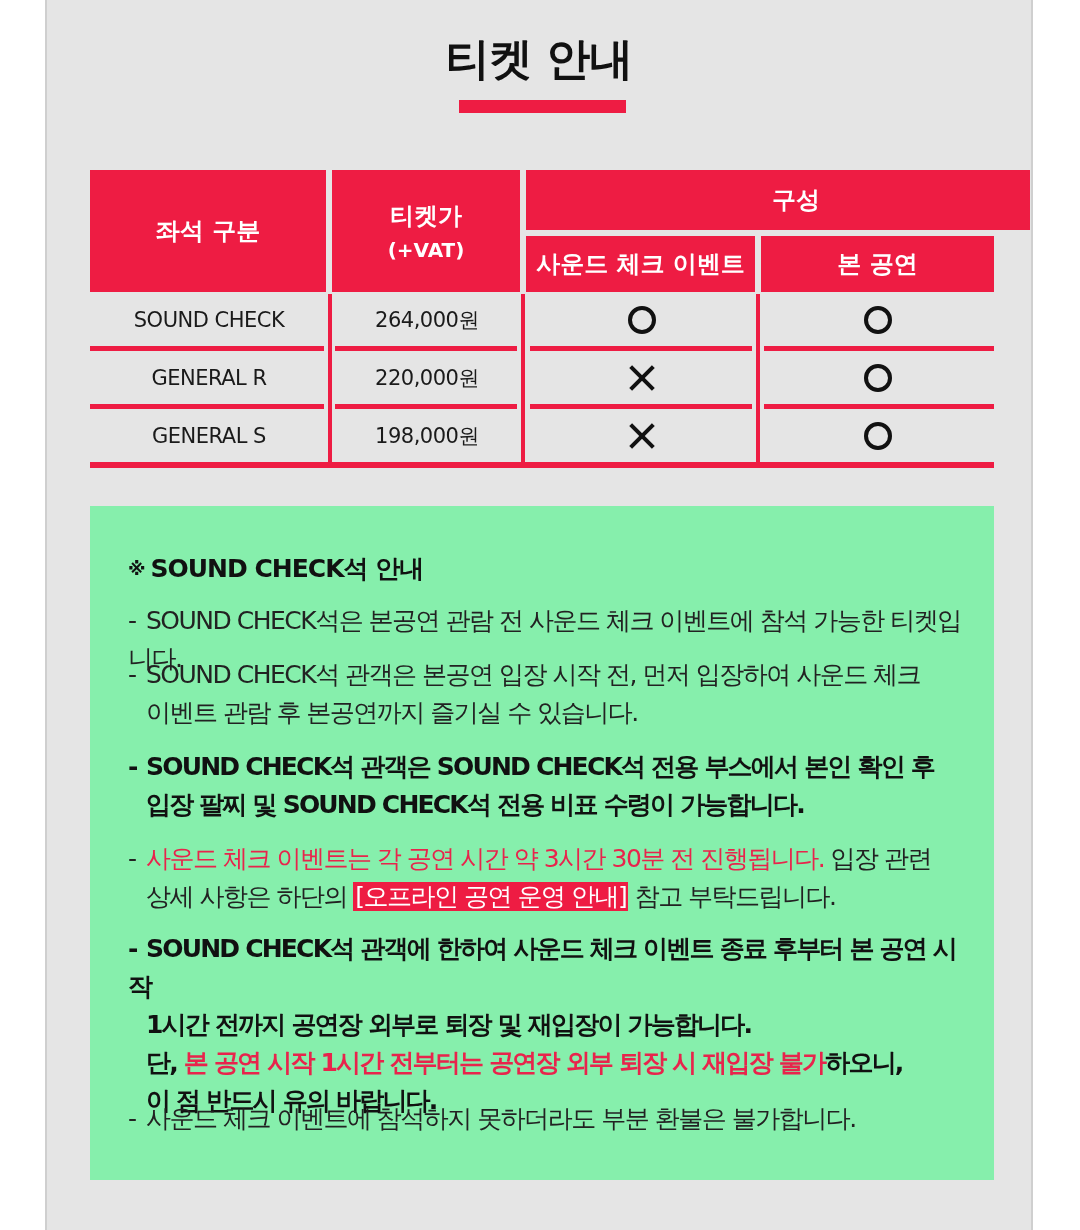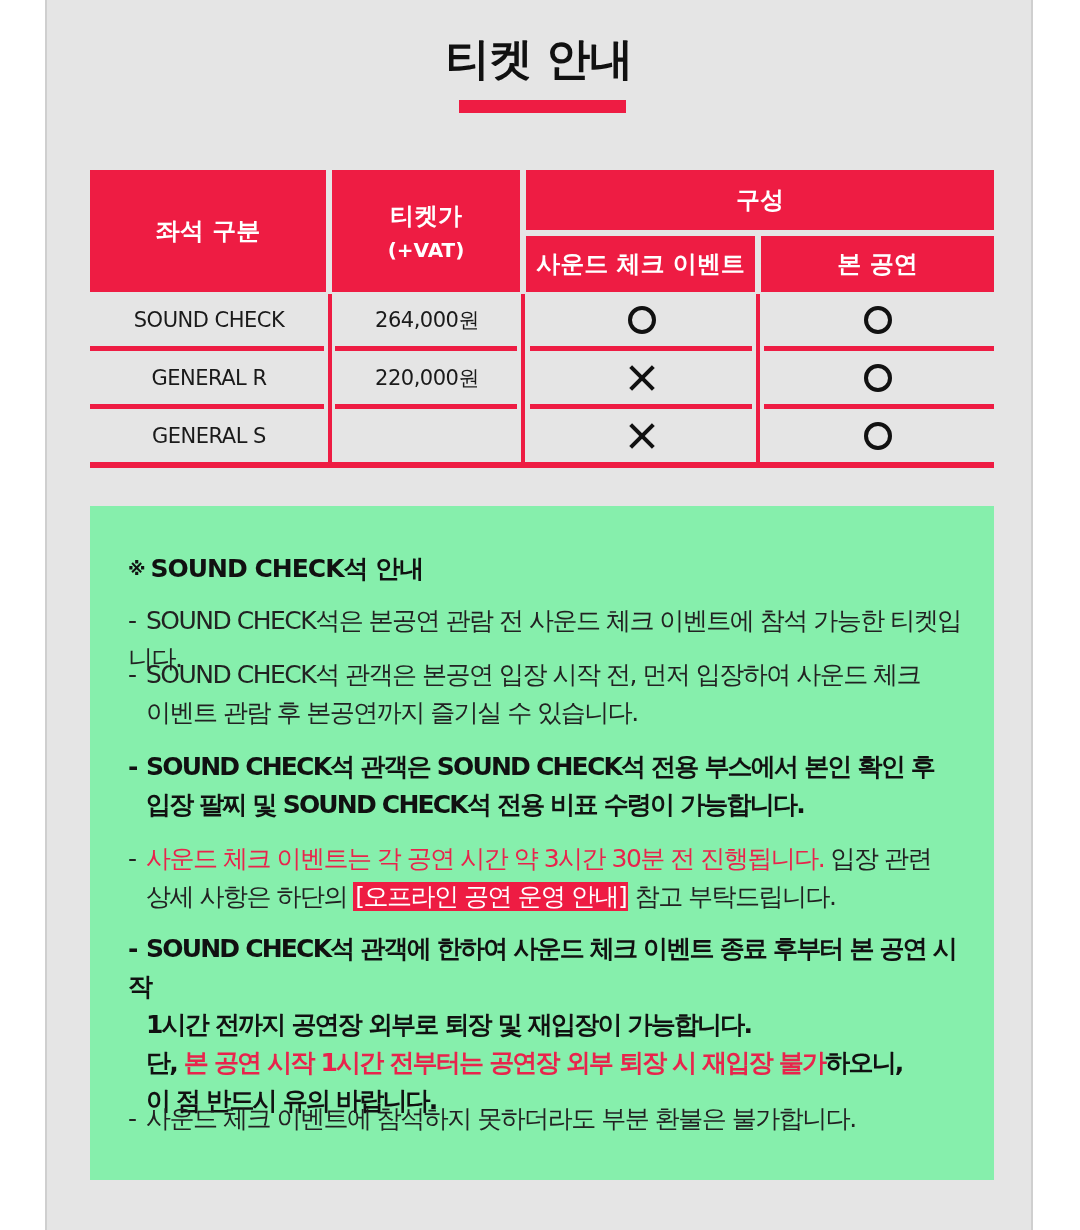--- a/index.html
+++ b/index.html
@@ -166,21 +166,21 @@
 
   <div class="ticket-table">
 
     <div class="hcell" style="left:0;top:0;width:236px;height:122px;">
       <span class="main">좌석 구분</span>
     </div>
     <div class="hcell" style="left:242px;top:0;width:188px;height:122px;">
       <span class="main">티켓가</span>
       <span class="sub">(+VAT)</span>
     </div>
-    <div class="hcell" style="left:436px;top:0;width:468px;height:60px;">
+    <div class="hcell" style="left:436px;top:0;width:468px;height:60px;padding-left:36px;">
       <span class="main">구성</span>
     </div>
     <div class="hcell" style="left:671px;top:66px;width:233px;height:56px;">
       <span class="main">본 공연</span>
     </div>
     <div class="hcell" style="left:436px;top:66px;width:229px;height:56px;">
       <span class="main">사운드 체크 이벤트</span>
     </div>
 
     <div class="row" style="top:124px;">
@@ -200,20 +200,21 @@
       <div class="cell" style="left:436px;width:231px;">
           <div class="mark-x"></div>
         </div>
       <div class="cell" style="left:671px;width:233px;">
           <div class="mark-o"></div>
         </div>
     </div>
 
     <div class="row" style="top:240px;">
       <div class="cell" style="left:0;width:238px;">GENERAL S</div>
+      <div class="cell" style="left:242px;width:190px;">198,000원</div>
       <div class="cell" style="left:436px;width:231px;">
           <div class="mark-x"></div>
         </div>
       <div class="cell" style="left:671px;width:233px;">
           <div class="mark-o"></div>
         </div>
     </div>
 
     <div class="vline" style="left:238px;top:124px;height:168px;"></div>
     <div class="vline" style="left:431px;top:124px;height:168px;"></div>

